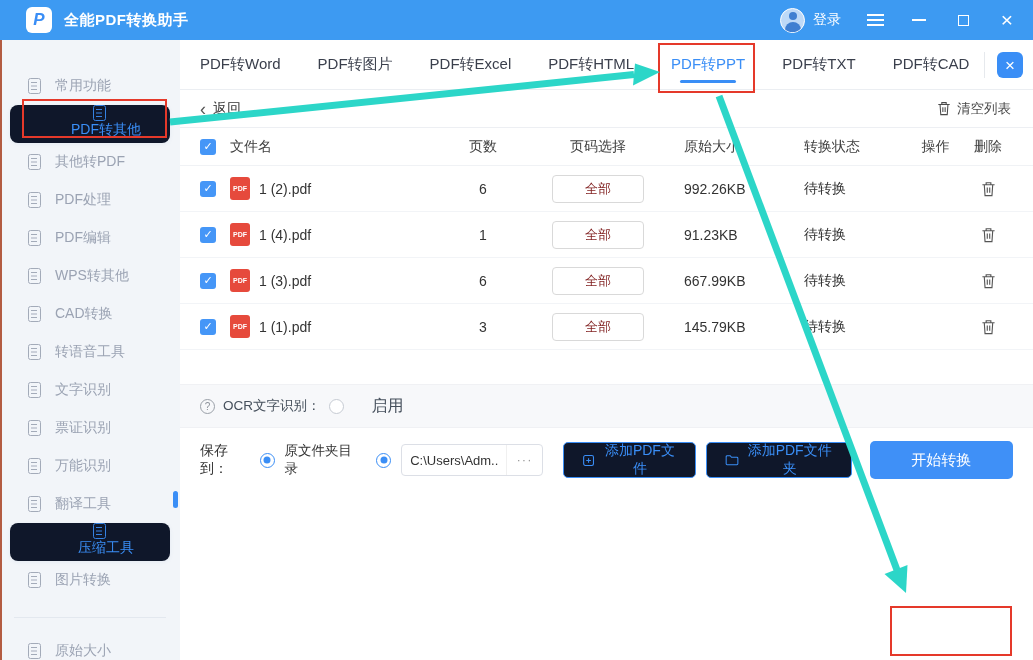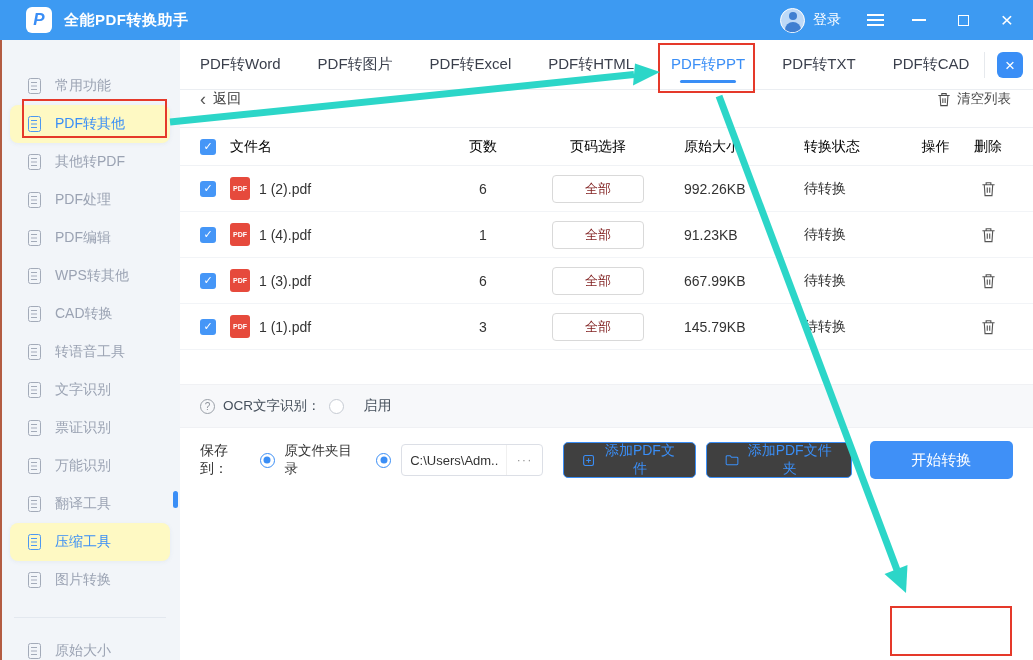--- a/index.html
+++ b/index.html
@@ -32,21 +32,21 @@
   
   .left-edge { position:absolute; left:0; top:40px; width:2px; height:620px; background:#b35c42; z-index:5; }
   .sidebar { position:absolute; left:0; top:40px; width:180px; height:620px;
     background:#F2F5F9; padding-top:27px; overflow:hidden; }
   .content { position:absolute; left:180px; top:40px; width:853px; height:452px;
     background:#fff; display:flex; flex-direction:column; }
 
   
   .side-item { height:38px; margin:0 10px; display:flex; align-items:center; padding-left:18px;
     color:#9BA3B3; font-size:14px; border-radius:8px; cursor:pointer; }
-  .side-item.active { background:#fef9c3; color:#3A8EF6; box-shadow:0 1px 4px rgba(80,110,160,.08); }
+  .side-item.active { background:#0f172a; color:#3A8EF6; box-shadow:0 1px 4px rgba(80,110,160,.08);flex-direction:column; }
   .doc-icon { width:13px; height:16px; border:1.4px solid currentColor; border-radius:2.5px;
     position:relative; flex:0 0 auto; opacity:.9; }
   .doc-icon::after { content:""; position:absolute; left:2px; top:3px; width:6px; height:1.4px;
     background:currentColor; box-shadow:0 3.5px 0 currentColor, 0 7px 0 currentColor; }
   .side-label { margin-left:14px; white-space:nowrap; }
   .side-divider { height:1px; background:#E3E8EF; margin:18px 14px 14px 14px; }
   .side-scroll-thumb { position:absolute; left:173px; top:491px; width:5px; height:17px;
     border-radius:3px; background:#3A8EF6; z-index:6; }
 
   
@@ -57,31 +57,31 @@
   .tab.active::after { content:""; position:absolute; left:50%; transform:translateX(-50%);
     bottom:5px; width:56px; height:3px; border-radius:2px; background:#3A8EF6; }
   .tab-close-wrap { position:absolute; right:10px; top:0; height:50px; display:flex;
     align-items:center; gap:12px; }
   .tab-close-divider { width:1px; height:26px; background:#E6E9ED; }
   .tab-close-btn { width:26px; height:26px; border-radius:6px; background:#3A8EF6; color:#fff;
     display:flex; align-items:center; justify-content:center; cursor:pointer; }
   .tab-close-btn::before { content:"×"; font-size:17px; line-height:1; }
 
   
-  .toolbar { height:38px; border-bottom:1px solid #EDEFF3; display:flex; align-items:flex-start;
+  .toolbar { height:38px; border-bottom:1px solid #EDEFF3; display:flex; align-items:center;
     padding:0 22px 0 20px; flex:0 0 auto; }
   .back-link { display:flex; align-items:center; color:#333; font-size:14px; cursor:pointer; }
   .back-chevron { font-size:18px; line-height:14px; margin-right:7px; color:#555; }
   .back-chevron::before { content:"‹"; }
   .clear-list { margin-left:auto; display:flex; align-items:center; gap:6px; color:#4A4A4A;
     font-size:13.5px; cursor:pointer; }
 
   
   .thead { height:38px; display:flex; align-items:center; padding:0 20px;
-    border-bottom:1px solid #F0F2F5; color:#000000; font-size:14px; flex:0 0 auto; }
+    border-bottom:1px solid #F0F2F5; color:#404040; font-size:14px; flex:0 0 auto; }
   .trow { height:46px; display:flex; align-items:center; padding:0 20px;
     border-bottom:1px solid #F2F4F7; color:#333; font-size:14px; flex:0 0 auto; }
   .col-check { width:30px; }
   .col-name { flex:1; display:flex; align-items:center; gap:9px; }
   .col-pages { width:70px; text-align:center; }
   .col-select { width:160px; text-align:center; }
   .col-size { width:120px; padding-left:6px; }
   .col-status { width:110px; padding-left:6px; }
   .col-action { width:55px; text-align:center; }
   .col-delete { width:50px; display:flex; justify-content:center;font-family:Liberation Mono, monospace; }
@@ -102,35 +102,35 @@
     gap:8px; flex:0 0 auto; }
   .q-icon { width:15px; height:15px; border:1.2px solid #9aa0a8; border-radius:50%; color:#8a9099;
     font-size:10px; display:flex; align-items:center; justify-content:center; }
   .q-icon::before { content:"?"; }
   .ocr-label { color:#46505C; font-size:13.5px; }
   .radio { width:15px; height:15px; border-radius:50%; background:#fff; border:1px solid #C6CBD3;
     cursor:pointer; position:relative; flex:0 0 auto; }
   .radio.checked { border:1.5px solid #3A8EF6; }
   .radio.checked::after { content:""; position:absolute; left:50%; top:50%;
     transform:translate(-50%,-50%); width:7px; height:7px; border-radius:50%; background:#3A8EF6; }
-  .ocr-enable { color:#46505C; font-size:14px; margin-left:12px; }
+  .ocr-enable { color:#46505C; font-size:16px; margin-left:20px; }
 
   
   .footer { height:64px; display:flex; align-items:center; padding:0 20px; gap:10px; flex:0 0 auto; }
   .save-label { color:#333; font-size:14px; }
   .opt-label { color:#333; font-size:13.5px; margin-right:10px; }
   .path-box { width:160px; height:32px; border:1px solid #DCDFE6; border-radius:4px;
     display:flex; align-items:center; overflow:hidden; background:#fff; }
   .path-input { flex:1; border:0; outline:none; font-size:13px; color:#333; padding:0 8px;
     font-family:"Liberation Sans","DejaVu Sans",sans-serif; min-width:0; }
   .path-more { width:36px; text-align:center; color:#999; font-size:13px; letter-spacing:1px;
     cursor:pointer; border-left:1px solid #F0F0F0; line-height:30px; }
   .footer-spacer { flex:1; }
   .btn-outline { height:36px; padding:0 18px; border:1px solid #3A8EF6; border-radius:5px;
-    background:#404040; color:#3A8EF6; font-size:14px; display:flex; align-items:center; gap:8px;
+    background:#0f172a; color:#3A8EF6; font-size:14px; display:flex; align-items:center; gap:8px;
     cursor:pointer; font-family:inherit; }
   .btn-primary { width:162px; height:38px; border:none; border-radius:5px; background:#3F90F7;
     color:#fff; font-size:15px; cursor:pointer; font-family:inherit; margin-left:8px; }
 
   
   .anno-box { position:absolute; border:2px solid #E5392A; z-index:40; pointer-events:none; }
   #anno-box-sidebar { left:22px; top:99px; width:145px; height:39px; }
   #anno-box-tab { left:658px; top:43px; width:97px; height:50px; }
   #anno-box-start { left:890px; top:606px; width:122px; height:50px; }
   .arrow-overlay { position:absolute; left:0; top:0; width:1033px; height:660px; z-index:50;

